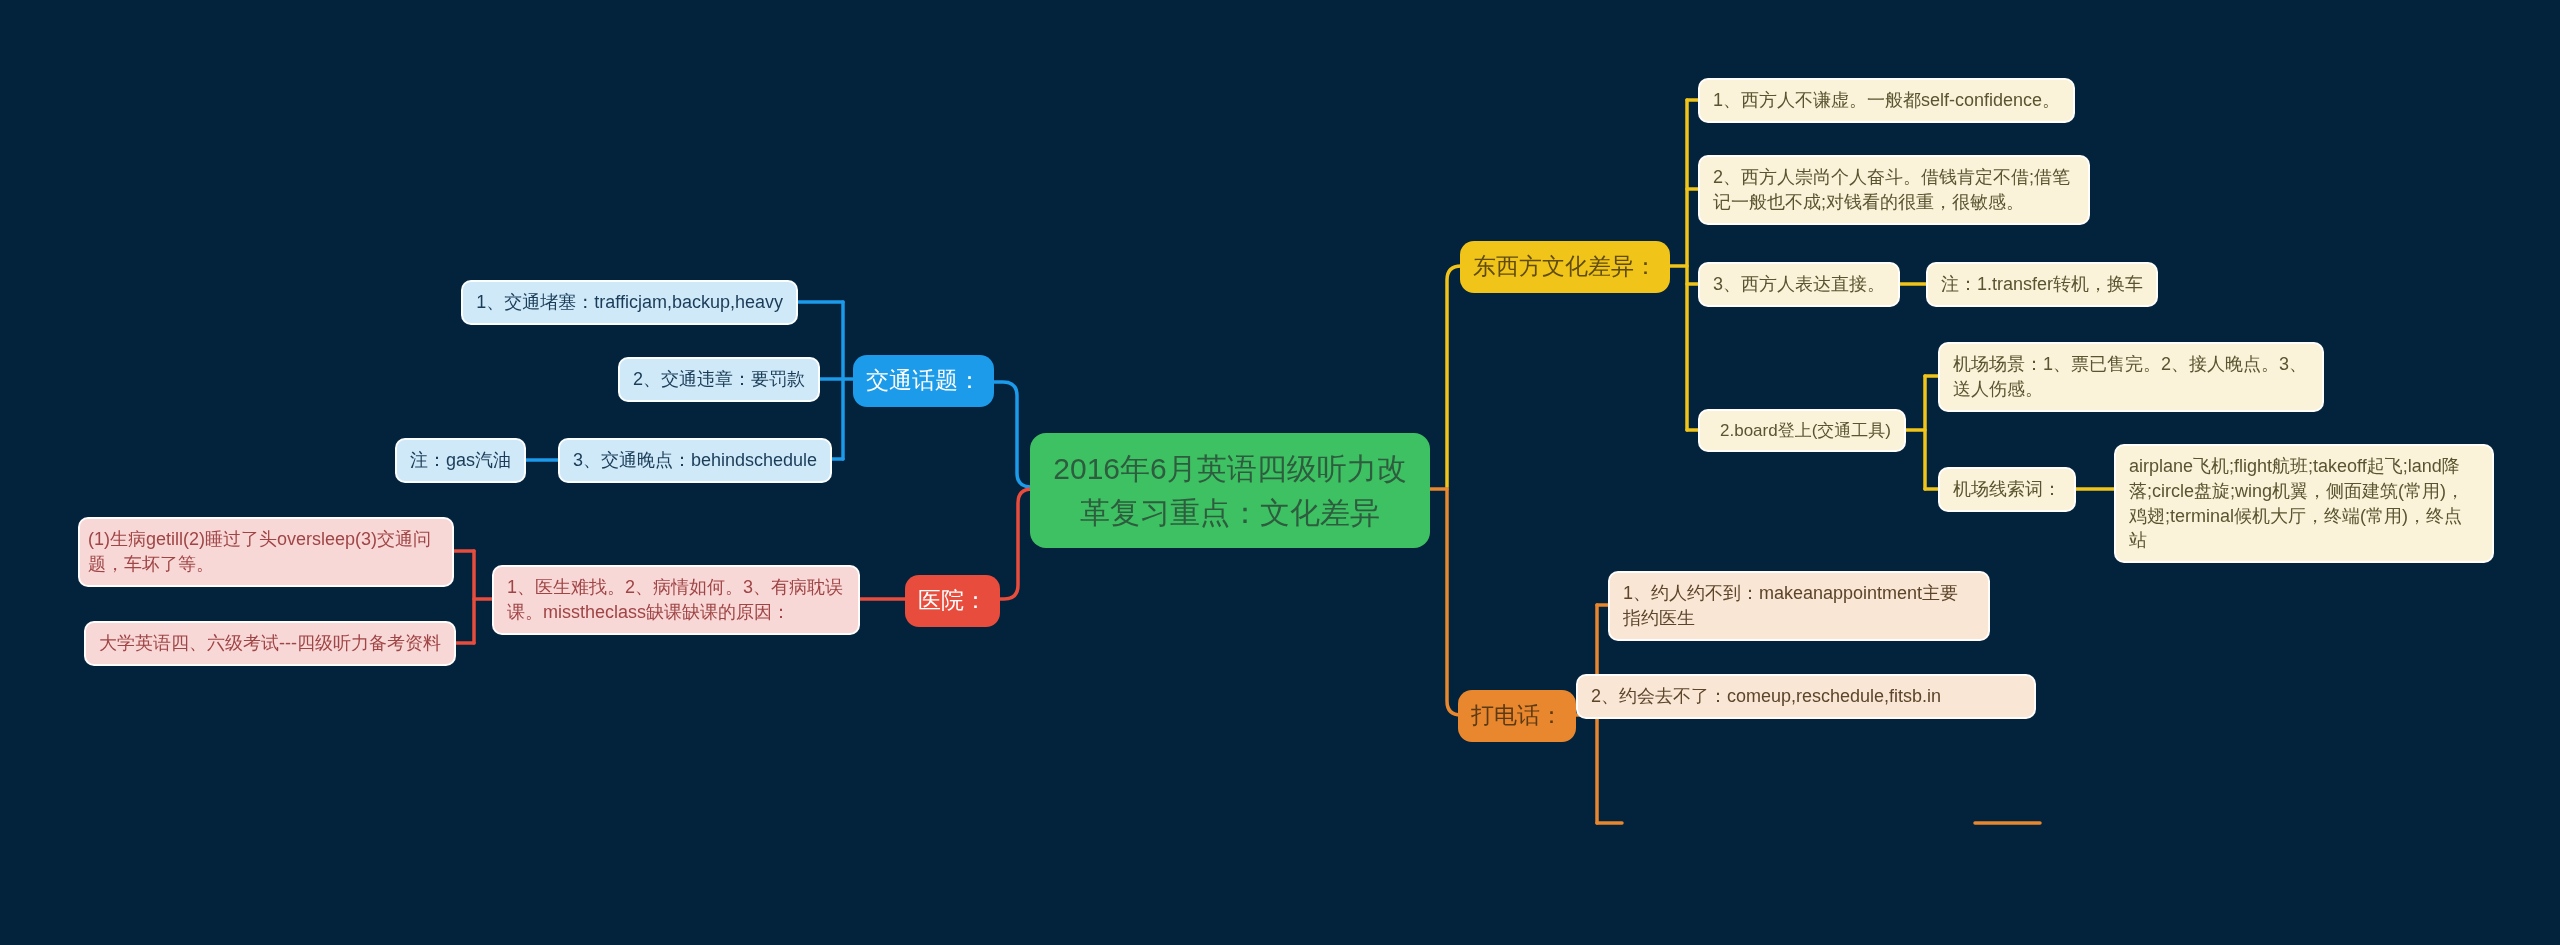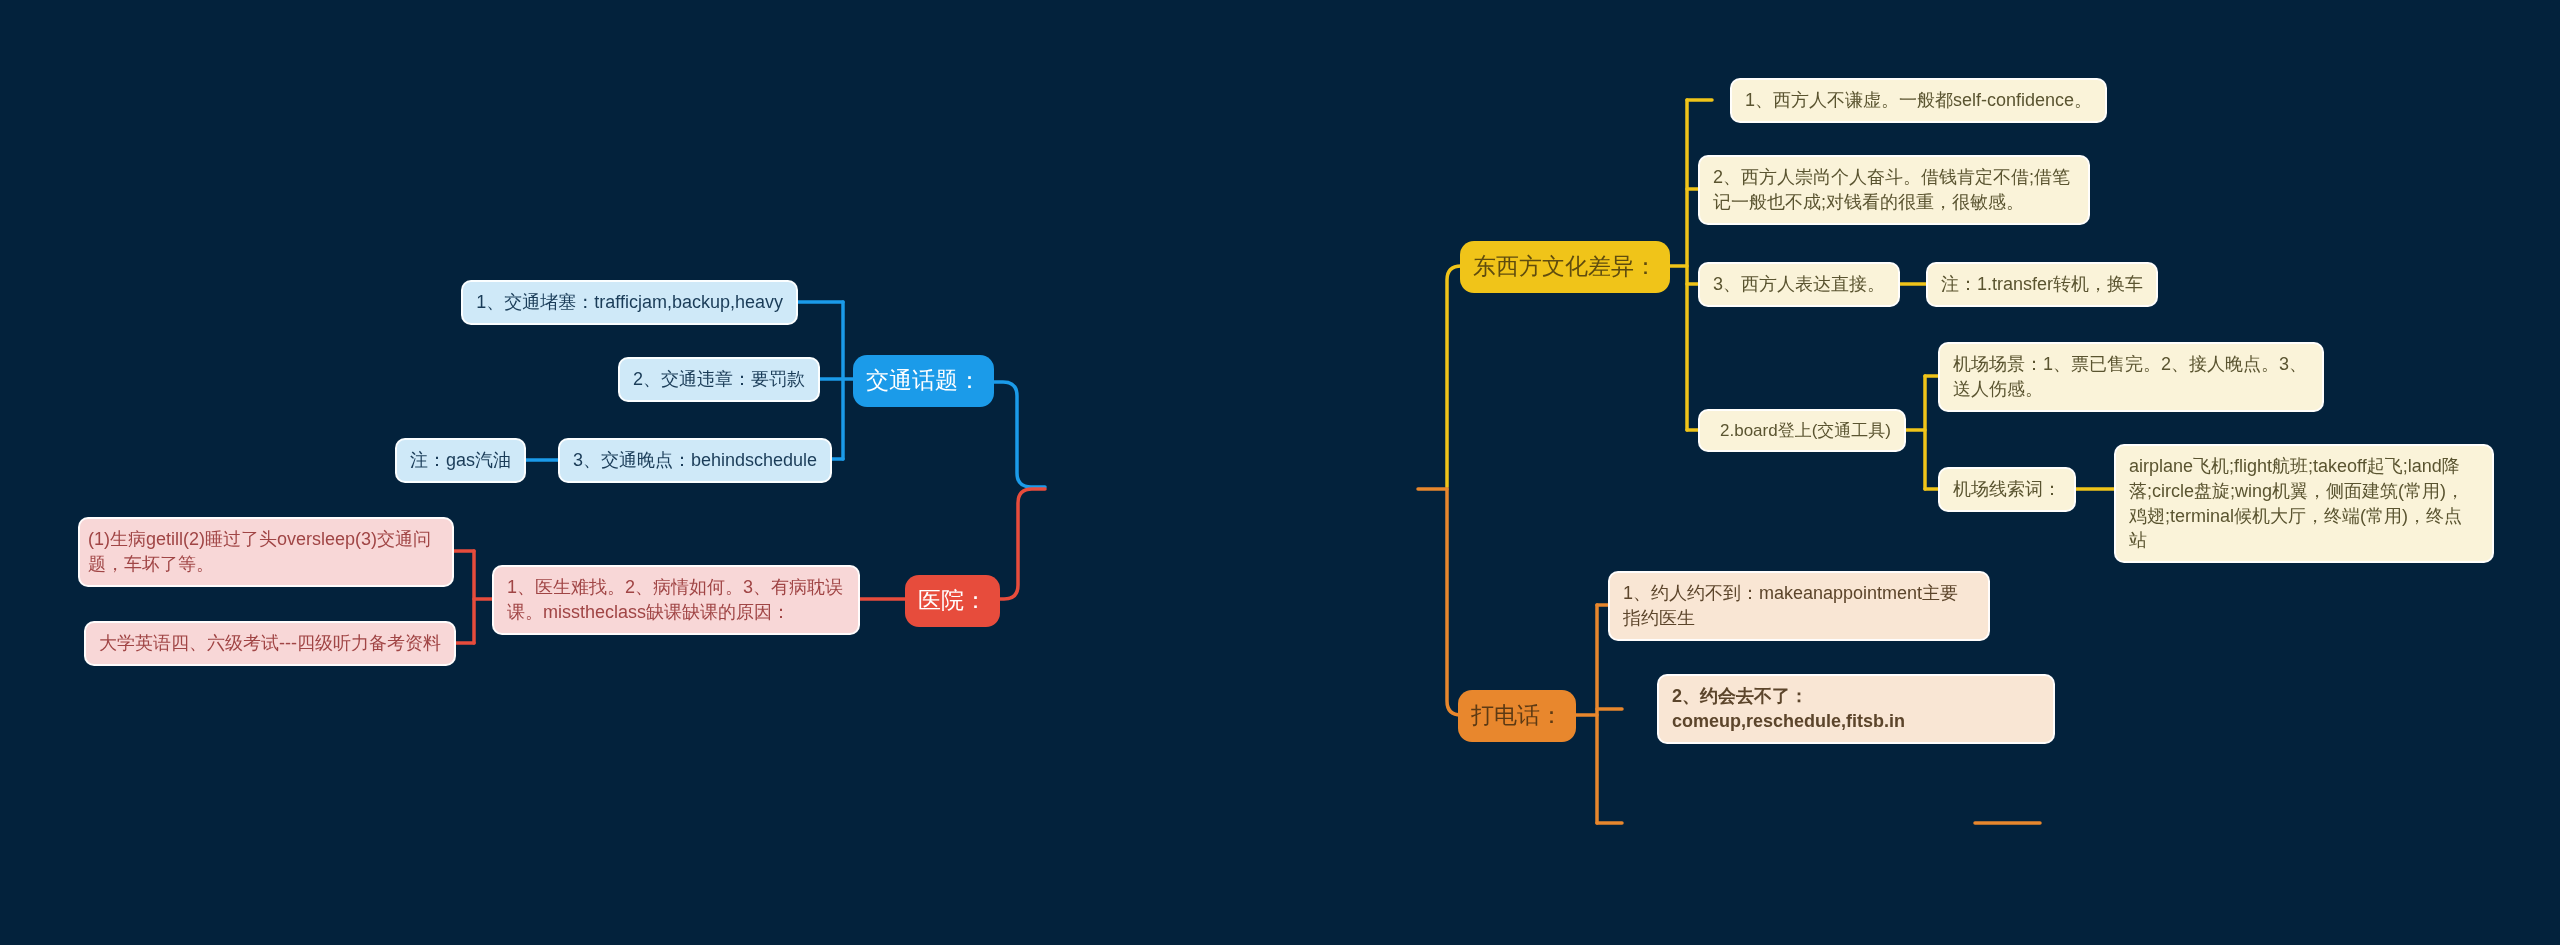--- a/index.html
+++ b/index.html
@@ -100,39 +100,40 @@
       <path d="M 1447 489 V 701 Q 1447 715 1461 715 H 1472"></path>
       <path d="M 1572 715 H 1597"></path>
       <path d="M 1597 605 V 823"></path>
       <path d="M 1597 605 H 1622"></path>
       <path d="M 1597 709 H 1622"></path>
       <path d="M 1597 823 H 1622"></path>
       <path d="M 1975 823 H 2040"></path>
     </g>
   </svg>
 
+  <div class="central">2016年6月英语四级听力改革复习重点：文化差异</div>
 
   <div class="node topic blue nowrap" style="left:853px;top:355px;">交通话题：</div>
   <div class="node lightblue nowrap" style="right:1762px;top:280px;">1、交通堵塞：trafficjam,backup,heavy</div>
   <div class="node lightblue nowrap" style="right:1740px;top:357px;">2、交通违章：要罚款</div>
   <div class="node lightblue nowrap" style="right:1728px;top:438px;">3、交通晚点：behindschedule</div>
   <div class="node lightblue nowrap" style="left:395px;top:438px;">注：gas汽油</div>
 
   <div class="node topic red nowrap" style="left:905px;top:575px;">医院：</div>
   <div class="node pink" style="left:492px;top:565px;width:368px;">1、医生难找。2、病情如何。3、有病耽误课。misstheclass缺课缺课的原因：</div>
   <div class="node pink" style="left:78px;top:517px;width:376px;padding-left:8px;">(1)生病getill(2)睡过了头oversleep(3)交通问题，车坏了等。</div>
   <div class="node pink nowrap" style="right:2104px;top:621px;">大学英语四、六级考试---四级听力备考资料</div>
 
   <div class="node topic yellow nowrap" style="left:1460px;top:241px;">东西方文化差异：</div>
-  <div class="node cream nowrap" style="left:1698px;top:78px;margin-left:32px;">1、西方人不谦虚。一般都self-confidence。</div>
+  <div class="node cream nowrap" style="left:1698px;top:78px;">1、西方人不谦虚。一般都self-confidence。</div>
   <div class="node cream" style="left:1698px;top:155px;width:392px;">2、西方人崇尚个人奋斗。借钱肯定不借;借笔记一般也不成;对钱看的很重，很敏感。</div>
   <div class="node cream nowrap" style="left:1698px;top:262px;">3、西方人表达直接。</div>
   <div class="node cream nowrap" style="left:1926px;top:262px;">注：1.transfer转机，换车</div>
   <div class="node cream nowrap small" style="left:1698px;top:409px;">2.board登上(交通工具)</div>
   <div class="node cream" style="left:1938px;top:342px;width:386px;">机场场景：1、票已售完。2、接人晚点。3、送人伤感。</div>
   <div class="node cream nowrap" style="left:1938px;top:467px;">机场线索词：</div>
   <div class="node cream" style="left:2114px;top:444px;width:380px;">airplane飞机;flight航班;takeoff起飞;land降落;circle盘旋;wing机翼，侧面建筑(常用)，鸡翅;terminal候机大厅，终端(常用)，终点站</div>
 
   <div class="node topic orange nowrap" style="left:1458px;top:690px;">打电话：</div>
   <div class="node peach" style="left:1608px;top:571px;width:382px;">1、约人约不到：makeanappointment主要指约医生</div>
-  <div class="node peach" style="left:1657px;top:674px;width:398px;font-weight:bold;">2、约会去不了：comeup,reschedule,fitsb.in</div>
+  <div class="node peach" style="left:1576px;top:674px;width:460px;">2、约会去不了：comeup,reschedule,fitsb.in</div>
 
 </div>
 
 </body></html>

